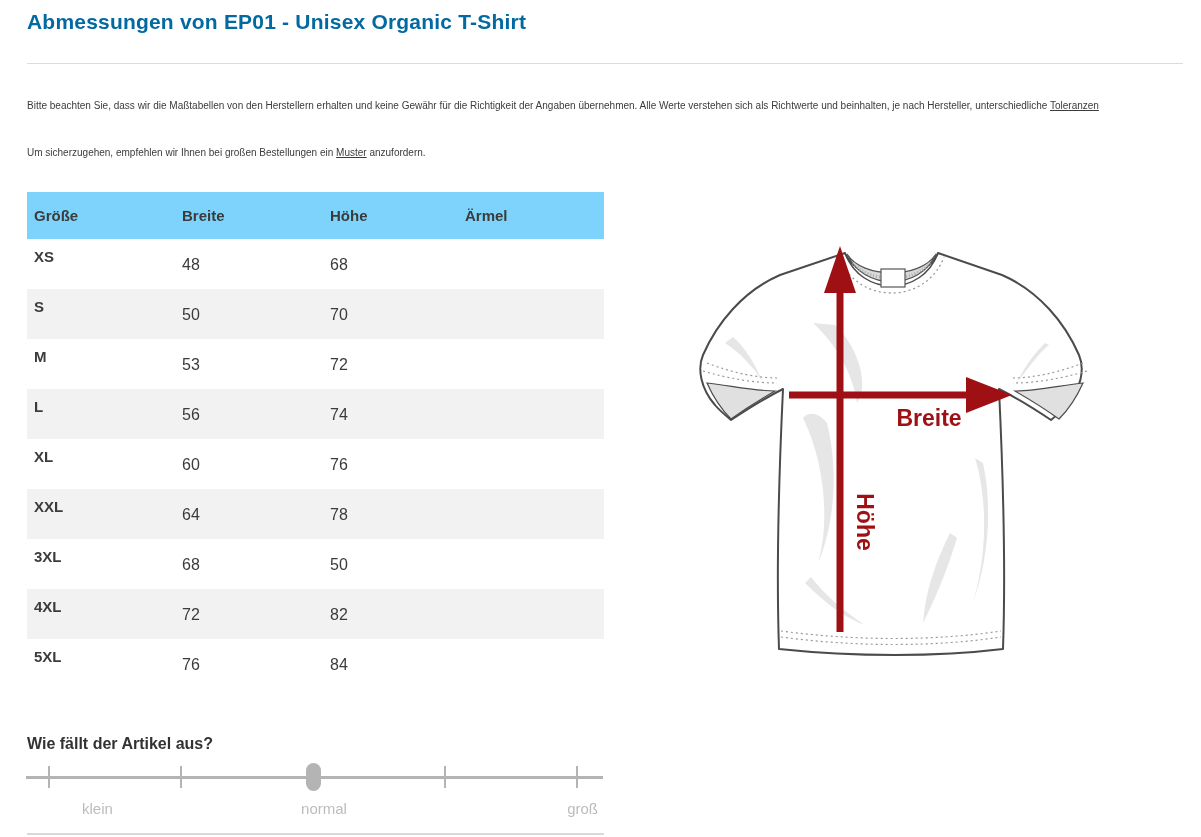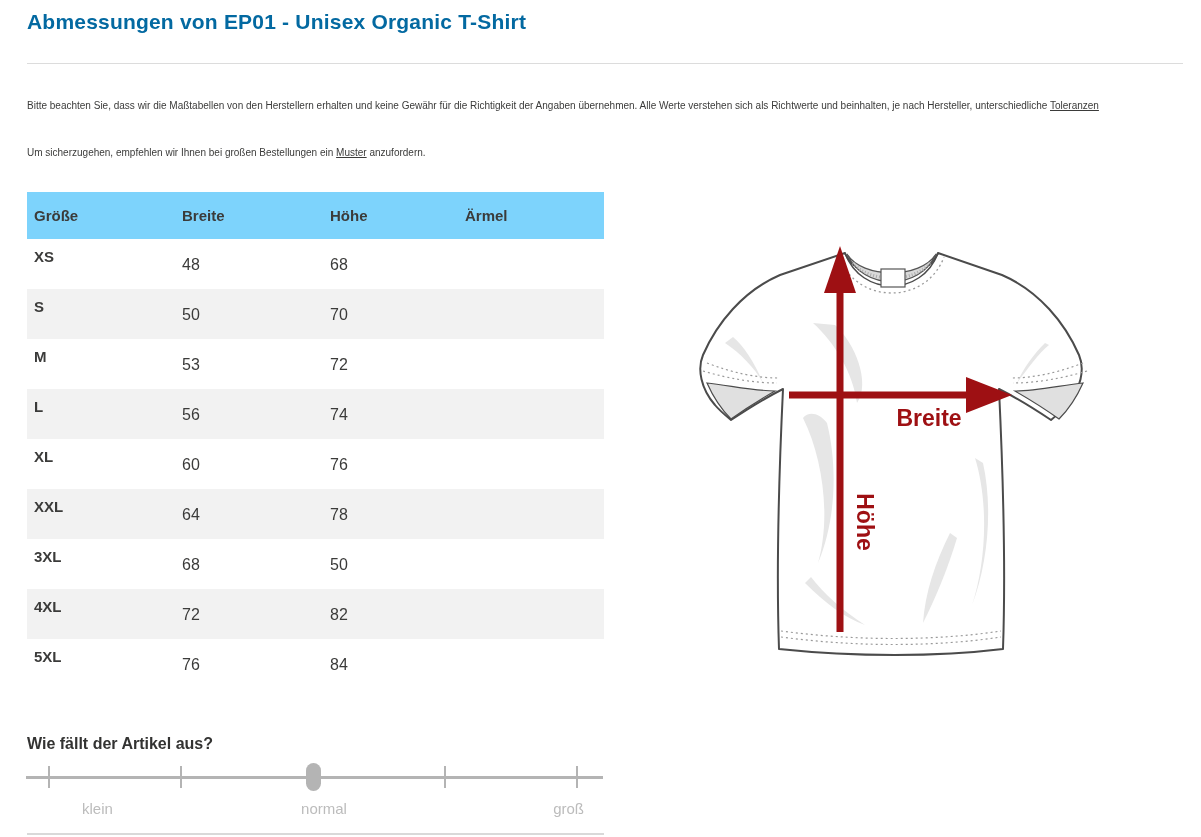--- a/index.html
+++ b/index.html
@@ -28,21 +28,21 @@
   .diagram { position: absolute; left: 685px; top: 233px; width: 420px; height: 445px; }
 
   .fit-heading { position: absolute; left: 27px; top: 735px; font-size: 16px; font-weight: 700; color: #333332; }
   .slider { position: absolute; left: 26px; top: 763px; width: 577px; height: 28px; }
   .slider-track { position: absolute; left: 0; top: 13px; width: 100%; height: 3px; background: #b4b4b4; }
   .slider-tick { position: absolute; top: 3px; width: 2px; height: 22px; background: #b4b4b4; }
   .slider-handle { position: absolute; top: 0; width: 15px; height: 28px; border-radius: 8px; background: #b4b4b4; cursor: pointer; }
   .slider-labels { position: absolute; left: 26px; top: 800px; width: 577px; height: 20px; font-size: 15px; color: #bcbcbc; }
   .slider-label-min { position: absolute; left: 13px; margin-left: 43px; }
   .slider-label-mid { position: absolute; left: 298px; transform: translateX(-50%); }
-  .slider-label-max { position: absolute; right: 19px; text-align: center; }
+  .slider-label-max { position: absolute; right: 5px; text-align: center; }
 </style>
 </head>
 <body>
 
 <div class="page">
 
   <h1 class="title">Abmessungen von EP01 - Unisex Organic T-Shirt</h1>
 
   <div class="divider divider-top"></div>
 

